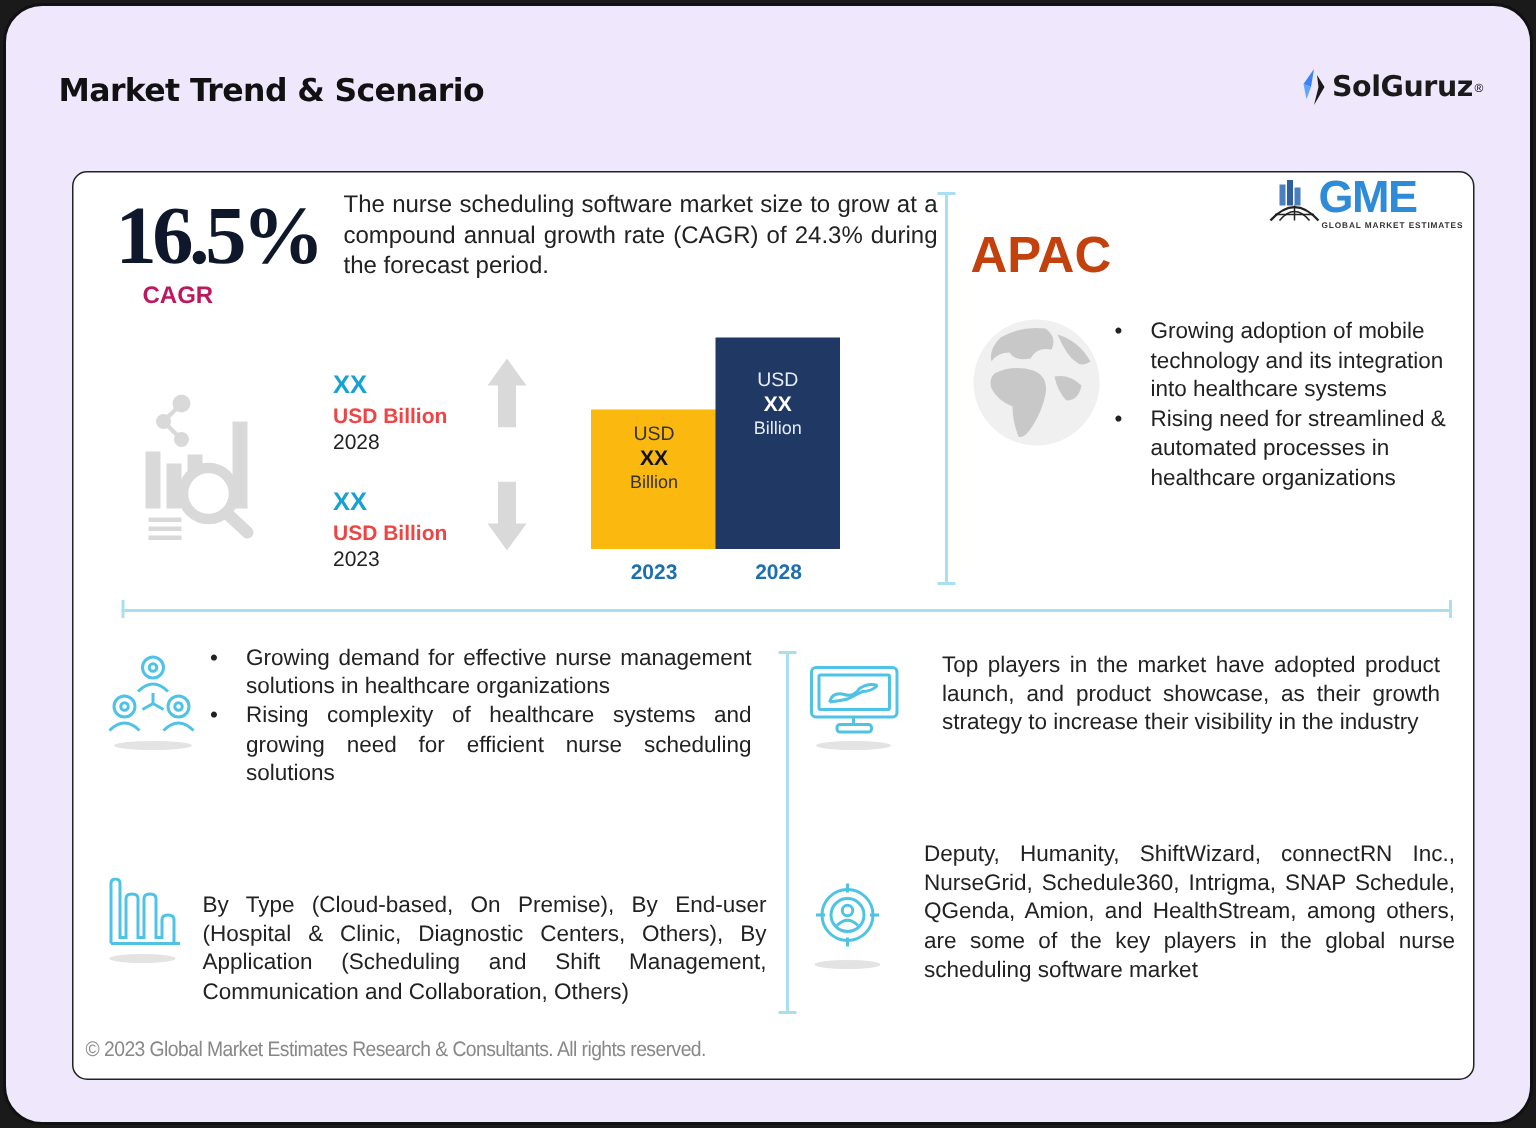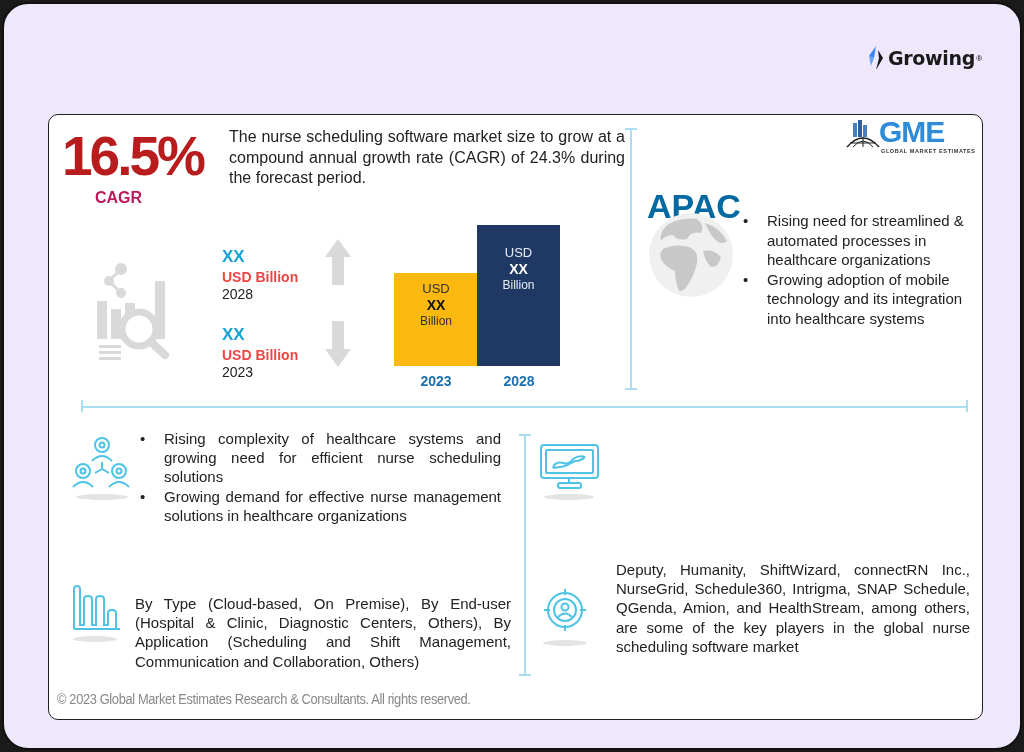--- a/index.html
+++ b/index.html
@@ -17,21 +17,21 @@
     .brand { position: absolute; left: 862px; top: 40px; display: flex; align-items: center; }
     .brand-text { font-family: "DejaVu Sans", sans-serif; font-weight: bold; font-size: 19px; color: #1a1a1a; letter-spacing: -0.3px; margin-left: 2px; }
     .brand-reg { font-size: 8px; vertical-align: super; margin-left: 1px; }
 
     .card {
       position: absolute; left: 44px; top: 110px; width: 935px; height: 606px;
       background: #fff; border: 1.5px solid #222; border-radius: 10px;
       overflow: hidden;
     }
     .abs { position: absolute; }
-    .cagr-value { left: 13px; top: 14px; font-size: 55px; font-weight: bold; color: #b91c1c; letter-spacing: -3px; line-height: 1; }
+    .cagr-value { left: 28px; top: 14px; font-size: 55px; font-weight: bold; color: #0f172a; letter-spacing: -3px; line-height: 1; font-family: Liberation Serif, serif; }
     .cagr-label { left: 46px; top: 74px; font-size: 16px; font-weight: bold; color: #be185d; }
     .cagr-desc { left: 180px; top: 12px; width: 396px; font-size: 16px; line-height: 20.5px; color: #222; text-align: justify; }
 
     .vline { position: absolute; width: 1.5px; background: #a9dff0; }
     .hline { position: absolute; height: 1.5px; background: #a9dff0; }
     .tick-h { position: absolute; height: 1.5px; width: 12px; background: #a9dff0; }
     .tick-v { position: absolute; width: 1.5px; height: 12px; background: #a9dff0; }
 
     .xx { font-size: 17px; font-weight: bold; color: #17a2d4; }
     .usdb { font-size: 14px; font-weight: bold; color: #ef4444; }
@@ -41,45 +41,46 @@
     .bar span { display: block; }
     .bar-2023 { left: 345px; top: 158px; width: 84px; height: 93px; background: #fbb80e; padding-top: 8px; color: #333; }
     .bar-2028 { left: 428px; top: 110px; width: 83px; height: 141px; background: #1f3864; padding-top: 20px; color: #e6ecf5; }
     .bar-usd { font-size: 13px; line-height: 15px; }
     .bar-xx { font-size: 14px; font-weight: bold; line-height: 18px; }
     .bar-2023 .bar-xx { color: #111; }
     .bar-2028 .bar-xx { color: #fff; }
     .bar-billion { font-size: 12px; line-height: 15px; }
     .bar-year { position: absolute; top: 258px; font-size: 14px; font-weight: bold; color: #1d6fae; width: 84px; text-align: center; }
 
-    .apac-title { left: 598px; top: 36px; font-size: 34px; font-weight: bold; color: #0369a1; margin-top: 36px; }
+    .apac-title { left: 598px; top: 36px; font-size: 34px; font-weight: bold; color: #c2410c; }
     .bullets { list-style: none; }
     .bullets li { position: relative; padding-left: 0; }
     .bullets li::before { content: "•"; position: absolute; left: -24px; }
     .apac-list { left: 718px; top: 96px; width: 210px; font-size: 15px; line-height: 19.5px; color: #222; }
     .drivers-list { left: 115px; top: 314px; width: 337px; font-size: 15px; line-height: 19.2px; color: #222; text-align: justify; }
     .para { font-size: 15px; line-height: 19.2px; color: #222; text-align: justify; }
     .strategy { left: 579px; top: 319px; width: 332px; }
     .segment { left: 86px; top: 459px; width: 376px; margin-top: 20px; }
     .players { left: 567px; top: 445px; width: 354px; }
     .footer-text { left: 8px; top: 576px; font-size: 14px; color: #888; letter-spacing: -0.4px; transform: scaleX(0.92); transform-origin: left; }
   </style>
 </head>
 <body>
 
 <div class="frame">
 
+  <div class="page-title">Market Trend &amp; Scenario</div>
 
   <div class="brand">
     <svg width="20" height="28" viewBox="0 0 20 28">
       <path d="M10 2 L3 12 L8 14 Z" fill="#3b82f6"></path>
       <path d="M3 12 L8 14 L5 22 Z" fill="#60a5fa"></path>
       <path d="M12 6 L17 14 L10 26 L13 14 Z" fill="#1a1a1a"></path>
     </svg>
-    <span class="brand-text">Growing</span>
+    <span class="brand-text">SolGuruz</span>
     <span class="brand-reg">®</span>
   </div>
 
   <div class="card">
 
     <div class="abs" style="left:796px; top:2px; width:135px; height:40px;">
       <svg width="36" height="30" viewBox="0 0 36 30" style="position:absolute; left:0; top:2px;">
         <rect x="8" y="4" width="4" height="14" fill="#4a7fc1"></rect>
         <rect x="13" y="1" width="4" height="17" fill="#2f5f9e"></rect>
         <rect x="18" y="6" width="4" height="12" fill="#4a7fc1"></rect>
@@ -157,55 +158,56 @@
 
     <div class="abs apac-title">APAC</div>
     <svg class="abs" style="left:598px; top:96px;" width="88" height="88" viewBox="0 0 88 88">
       <circle cx="44" cy="44" r="42" fill="#f0f0f0"></circle>
       <path d="M20 14 Q34 6 50 8 Q58 14 54 22 Q44 20 40 28 Q30 30 26 24 Q18 24 14 30 Q12 22 20 14 Z" fill="#c8c8c8"></path>
       <path d="M58 12 Q72 16 80 30 Q74 34 70 30 Q64 26 58 12 Z" fill="#c8c8c8"></path>
       <path d="M16 38 Q28 32 42 36 Q52 40 50 52 Q48 62 42 72 Q36 82 32 80 Q28 70 28 60 Q18 56 14 48 Q12 42 16 38 Z" fill="#c8c8c8"></path>
       <path d="M56 40 Q66 38 74 46 Q72 56 64 56 Q58 50 56 40 Z" fill="#c8c8c8"></path>
     </svg>
     <ul class="abs bullets apac-list">
+      <li>Growing adoption of mobile technology and its integration into healthcare systems</li>
       <li>Rising need for streamlined &amp; automated processes in healthcare organizations</li>
-      <li>Growing adoption of mobile technology and its integration into healthcare systems</li>
     </ul>
 
     <svg class="abs" style="left:22px; top:320px;" width="62" height="66" viewBox="0 0 62 66">
       <g fill="none" stroke="#4fc3e6" stroke-width="2">
         <circle cx="31" cy="10" r="7"></circle>
           <circle cx="31" cy="10" r="2.5"></circle>
         <path d="M21 26 Q31 16 41 26"></path>
         <circle cx="12" cy="36" r="7"></circle>
           <circle cx="12" cy="36" r="2.5"></circle>
         <path d="M2 52 Q12 42 22 52"></path>
         <circle cx="48" cy="36" r="7"></circle>
           <circle cx="48" cy="36" r="2.5"></circle>
         <path d="M38 52 Q48 42 58 52"></path>
         <path d="M31 27 L31 34 M31 34 L24 38 M31 34 L38 38"></path>
       </g>
       <ellipse cx="31" cy="62" rx="26" ry="3" fill="#e3e3e3"></ellipse>
     </svg>
     <ul class="abs bullets drivers-list">
+      <li>Growing demand for effective nurse management solutions in healthcare organizations</li>
       <li>Rising complexity of healthcare systems and growing need for efficient nurse scheduling solutions</li>
-      <li>Growing demand for effective nurse management solutions in healthcare organizations</li>
     </ul>
 
     <svg class="abs" style="left:490px; top:328px;" width="62" height="58" viewBox="0 0 62 58">
       <g fill="none" stroke="#4fc3e6" stroke-width="2">
         <rect x="2" y="2" width="57" height="33" rx="3"></rect>
         <rect x="7" y="7" width="47" height="23" rx="1"></rect>
         <path d="M14 25 Q16 18 24 20 Q30 22 34 16 Q40 12 46 14"></path>
         <path d="M14 25 Q22 24 26 23 Q32 20 36 18 Q42 18 46 14"></path>
         <rect x="19" y="40" width="23" height="5" rx="2"></rect>
         <line x1="30" y1="35" x2="30" y2="40"></line>
       </g>
       <ellipse cx="30" cy="54" rx="25" ry="3" fill="#e3e3e3"></ellipse>
     </svg>
+    <div class="abs para strategy">Top players in the market have adopted product launch, and product showcase, as their growth strategy to increase their visibility in the industry</div>
 
     <svg class="abs" style="left:22px; top:470px;" width="52" height="58" viewBox="0 0 52 58">
       <g fill="none" stroke="#4fc3e6" stroke-width="2">
         <path d="M3 44 L3 4 Q3 1 6 1 Q9 1 9 4 L9 40 L13 40 L13 14 Q13 11 17 11 Q21 11 21 14 L21 40 L25 40 L25 14 Q25 11 29 11 Q33 11 33 14 L33 40 L37 40 L37 28 Q37 25 41 25 Q45 25 45 28 L45 44 L49 44"></path>
         <path d="M3 44 L49 44"></path>
       </g>
       <ellipse cx="24" cy="54" rx="22" ry="3" fill="#e3e3e3"></ellipse>
     </svg>
     <div class="abs para segment">By Type (Cloud-based, On Premise), By End-user (Hospital &amp; Clinic, Diagnostic Centers, Others), By Application (Scheduling and Shift Management, Communication and Collaboration, Others)</div>
 

